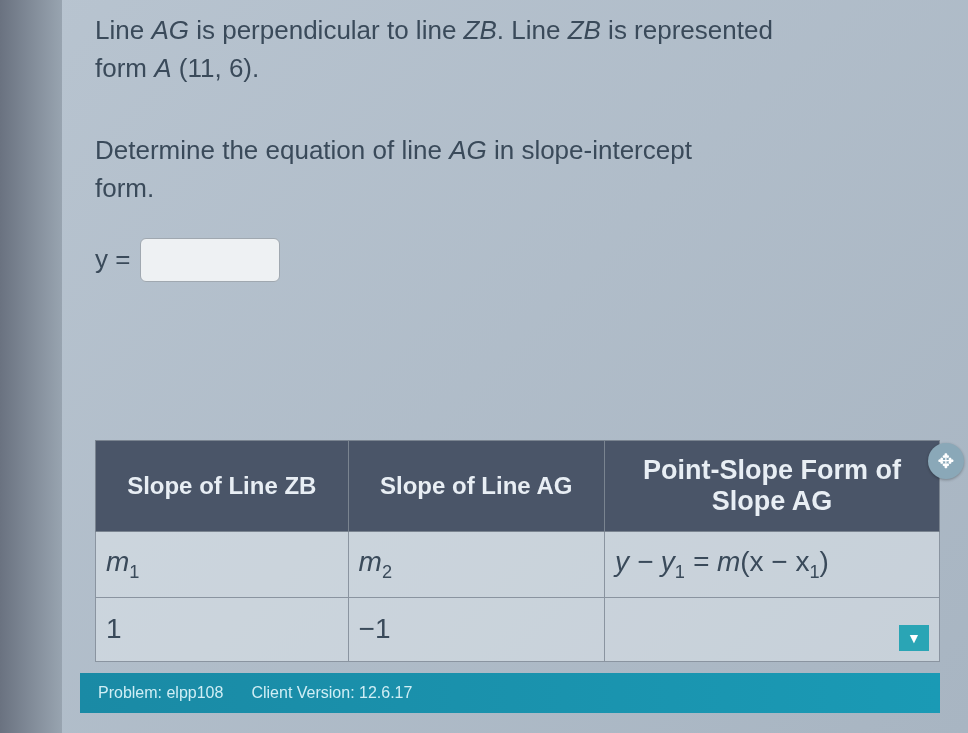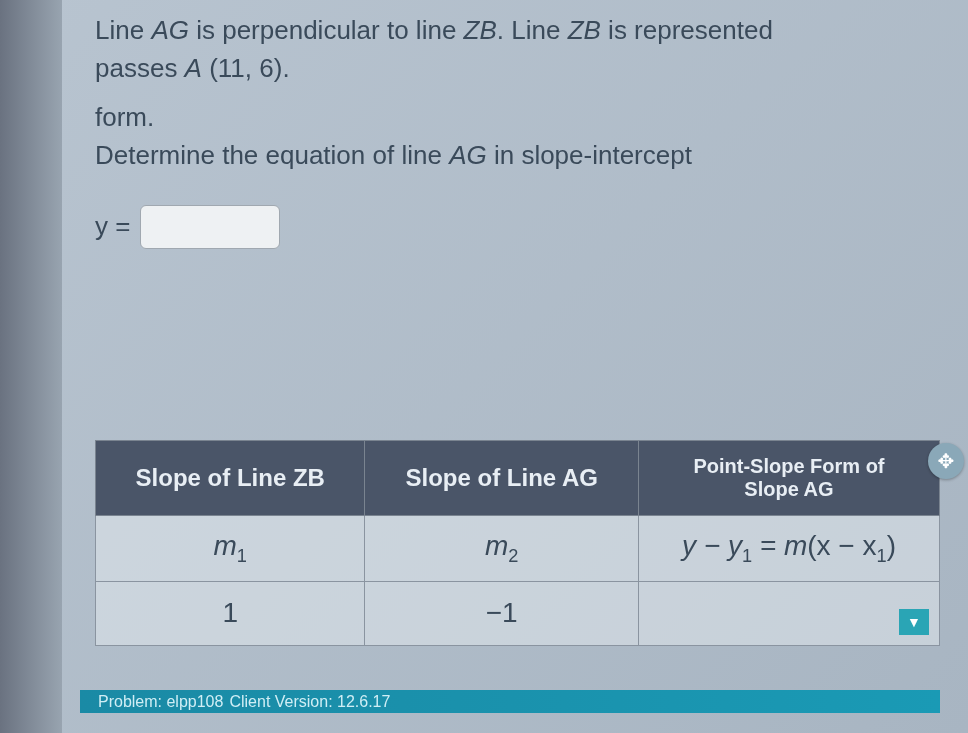--- a/index.html
+++ b/index.html
@@ -10,21 +10,21 @@
     background: linear-gradient(135deg, #b8c4d0 0%, #a8b5c2 100%);
     position: relative;
     overflow: hidden;
   }
   .content-area {
     padding: 12px 40px 0 95px;
     color: #3a4a5a;
     font-size: 26px;
     line-height: 1.45;
   }
-  .problem-text { margin-bottom: 12px; }
+  .problem-text { margin-bottom: 45px; }
   .italic { font-style: italic; }
   .instruction { margin-bottom: 30px; }
   .answer-row {
     display: flex;
     align-items: center;
     font-size: 26px;
     color: #3a4a5a;
   }
   .answer-label { margin-right: 10px; }
   .answer-input {
@@ -49,24 +49,23 @@
   }
   th {
     background: #4a5568;
     color: #e8eef4;
     font-weight: 600;
     font-size: 24px;
     padding: 14px 10px;
     border: 1px solid #7a8490;
     text-align: center;
   }
-  th .sub-line { display:block; font-size:20px; }
+  th .sub-line { display:block; font-size:27px; }
   td {
     border: 1px solid #8a94a0;
-    text-align: center;
     padding: 14px 10px;
     font-size: 28px;
     color: #3a4a5a;
     position: relative;
     font-style: italic;
   }
   td.noitalic { font-style: normal; }
   .sub { font-size: 0.65em; vertical-align: sub; font-style: normal; }
   .drag-handle {
     position: absolute;
@@ -95,56 +94,56 @@
     align-items: center;
     justify-content: center;
     color: #fff;
     font-size: 14px;
   }
   .footer {
     position: absolute;
     left: 80px;
     right: 28px;
     bottom: 20px;
-    height: 23px;
+    height: 40px;
     background: linear-gradient(90deg, #1a8aa5 0%, #1a9ab5 100%);
     color: #d0eef5;
     font-size: 16px;
     display: flex;
     align-items: center;
     padding: 0 18px;
-    gap: 6px;
+    gap: 28px;
   }
   .left-edge {
     position: absolute;
     left: 0; top: 0; bottom: 0;
     width: 62px;
     background: linear-gradient(90deg, #6a7280 0%, #98a4b0 100%);
   }
 </style>
 </head>
 <body>
 
 <div class="left-edge"></div>
 
 <div class="content-area">
   <div class="problem-text">
     <div>
       <span>Line </span><span class="italic">AG</span><span> is perpendicular to line </span><span class="italic">ZB</span><span>. Line </span><span class="italic">ZB</span><span> is represented</span>
     </div>
     <div>
-      <span>passes </span><span class="italic">A</span><span> (11, 6).</span>
+      <span>form </span><span class="italic">A</span><span> (11, 6).</span>
     </div>
   </div>
 
   <div class="instruction">
-    <div>form.</div>
     <div>
       <span>Determine the equation of line </span><span class="italic">AG</span><span> in slope-intercept</span>
     </div>
+    <div>form.</div>
   </div>
 
   <div class="answer-row">
     <span class="answer-label">y =</span>
     <input class="answer-input" type="text" value="" style="">
   </div>
 </div>
 
 <div class="table-wrap">
   <table>

